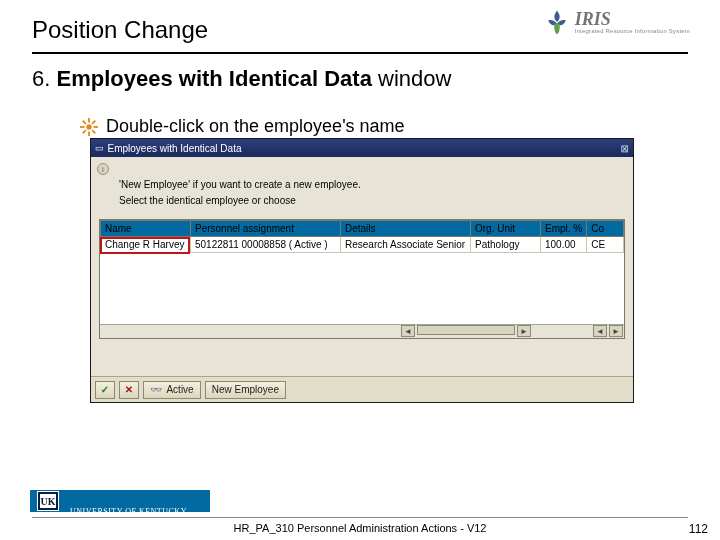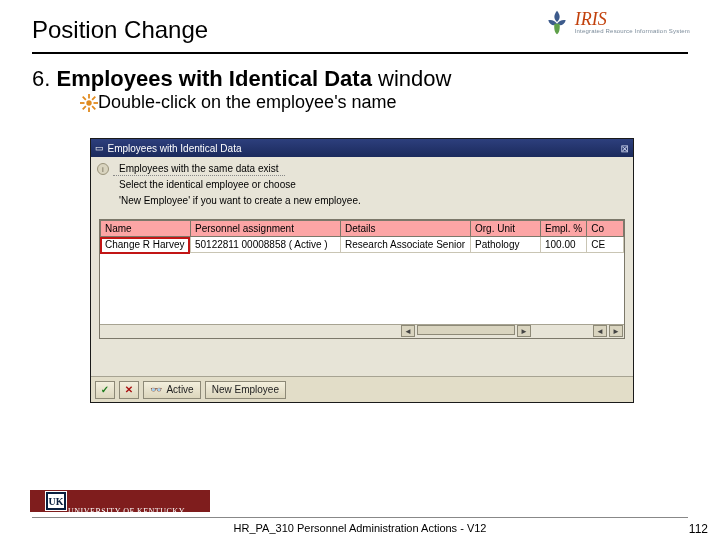--- a/index.html
+++ b/index.html
@@ -20,32 +20,32 @@
   }
   .iris-logo {
     position:absolute; right:30px; top:8px;
     display:flex; align-items:center; gap:4px;
   }
   .iris-mark {
     width:28px; height:28px; position:relative;
   }
   .iris-mark svg { width:100%; height:100%; }
   .iris-text { display:flex; flex-direction:column; line-height:1; }
-  .iris-main { font-family: Georgia, serif; font-style:italic; font-weight:400; font-size:18px; color:#c2410c; }
+  .iris-main { font-family: Georgia, serif; font-style:italic; font-weight:700; font-size:18px; color:#737373; }
   .iris-sub  { font-size:6px; color:#7a8a99; letter-spacing:.2px; }
   
   .step-line {
     position:absolute; left:32px; top:66px;
     font-size:22px;
   }
   .step-line .num { font-weight:400; }
   .step-line .bold { font-weight:700; }
   .sub-line {
-    position:absolute; left:80px; top:92px;
-    font-size:18px; display:flex; align-items:center; 
+    position:absolute; left:80px; top:116px;
+    font-size:18px; display:flex; align-items:center; gap:8px;
   }
   .sunburst {
     width:18px; height:18px; display:inline-block;
   }
   .sunburst svg { width:100%; height:100%; }
   
   .sap-window {
     position:absolute; left:90px; top:138px;
     width:544px; height:265px;
     border:1px solid #1a1a1a;
@@ -81,21 +81,21 @@
     margin:10px 2px 0 2px;
     border:1px solid #7c786a;
     background:#fff;
     height:120px; position:relative; overflow:hidden;
   }
   table.sap {
     border-collapse:collapse; width:100%;
     font-size:10px;
   }
   table.sap th {
-    background:#fca5a5; text-align:left; font-weight:400;
+    background:#0369a1; text-align:left; font-weight:400;
     border:1px solid #7c786a; padding:2px 4px; height:16px;
     white-space:nowrap;
   }
   table.sap td {
     border:1px solid #c9c5b4; padding:2px 4px; height:16px;
     white-space:nowrap; background:#fff;
   }
   .name-highlight {
     position:absolute; left:0; top:17px;
     width:90px; height:17px;
@@ -129,22 +129,22 @@
     font-size:10px; color:#222;
   }
   .tbtn.icon-only { width:20px; padding:0; justify-content:center; }
   .check { color:#1a7a1a; font-weight:700; }
   .xmark { color:#a11; font-weight:700; }
   .glasses { font-size:10px; }
   
   .uk-badge {
     position:absolute; left:30px; bottom:28px;
     width:180px; height:22px;
-    background:#7f1d1d; color:#fff;
-    display:flex; align-items:center; padding-left:16px; gap:2px;
+    background:#0369a1; color:#fff;
+    display:flex; align-items:center; padding-left:8px; gap:12px;
     font-size:8px;
   }
   .uk-monogram {
     width:20px; height:18px; background:#fff; color:#0a1f3f;
     font-family: Georgia, serif; font-weight:700; font-size:10px;
     display:flex; align-items:center; justify-content:center;
     border:2px solid #0a1f3f; outline:1px solid #fff;
   }
   .uk-label { font-family: Georgia, serif; letter-spacing:.5px;margin-top:21px; }
   .footer-line {
@@ -210,29 +210,28 @@
   <div class="sap-titlebar">
     <span class="ttl">
       <span class="doc-ic">▭</span>
       <span>Employees with Identical Data</span>
     </span>
     <span class="close-x">⊠</span>
   </div>
   <div class="sap-body">
     <div class="info-row">
       <span class="info-icon">i</span>
-      <span class="info-text underlined">Employees with the same data exist</span>
+    </div>
+    <div class="info-row">
+      <span style="width:12px"></span>
+      <span class="info-text">'New Employee' if you want to create a new employee.</span>
     </div>
     <div class="info-row">
       <span style="width:12px"></span>
       <span class="info-text">Select the identical employee or choose</span>
-    </div>
-    <div class="info-row">
-      <span style="width:12px"></span>
-      <span class="info-text">'New Employee' if you want to create a new employee.</span>
     </div>
 
     <div class="table-wrap">
       <table class="sap">
         <thead>
           <tr>
             <th style="width:90px">Name</th>
             <th style="width:150px">Personnel assignment</th>
             <th style="width:130px">Details</th>
             <th style="width:70px">Org. Unit</th>

